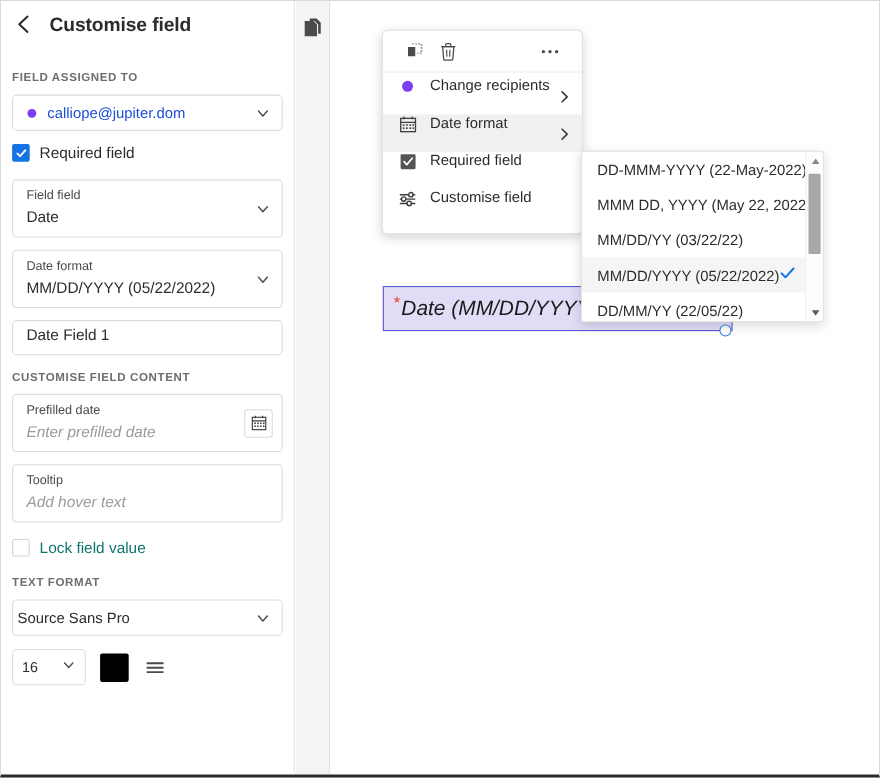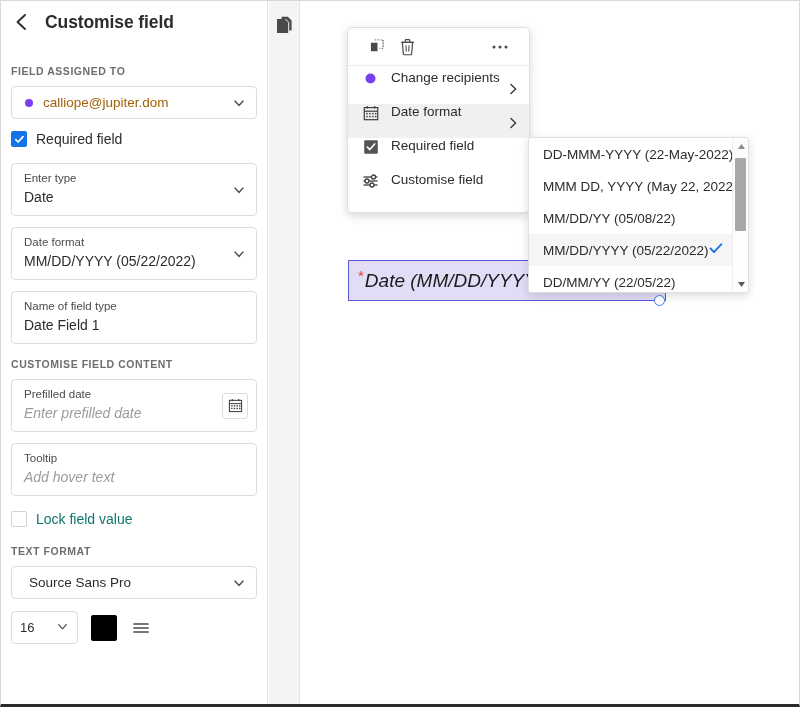--- a/index.html
+++ b/index.html
@@ -98,21 +98,21 @@
   }
   .dot {
     width: 8px; height: 8px;
     border-radius: 50%;
     background: #7a3ff0;
     flex: 0 0 auto;
     margin-left: 3px;
   }
   #assigned-select .txt {
     font-size: 13.5px;
-    color: #a16207;
+    color: #1d4ed8;
   }
 
   
   .cb-row {
     display: flex; align-items: center;
     gap: 9px;
     padding-left: 10px;
     cursor: pointer;
   }
   .cb {
@@ -378,21 +378,21 @@
       <span class="cb">
         <svg width="11" height="11" viewBox="0 0 11 11">
             <path d="M1.8 5.6 L4.2 8 L9 2.6" fill="none" stroke="#fff" stroke-width="1.7" stroke-linecap="round" stroke-linejoin="round"></path>
           </svg>
       </span>
       <span class="lbl">Required field</span>
     </div>
 
     <div class="sb-pad" style="margin-top:16px">
       <div class="box">
-        <div class="box-lbl">Enter type</div>
+        <div class="box-lbl">Field field</div>
         <div class="box-val">Date</div>
         <span class="chev">
           <svg width="14" height="14" viewBox="0 0 14 14">
               <path d="M3 5 L7 9.5 L11 5" fill="none" stroke="#505050" stroke-width="1.4" stroke-linecap="round" stroke-linejoin="round"></path>
             </svg>
         </span>
       </div>
     </div>
 
     <div class="sb-pad" style="margin-top:11px">
@@ -402,21 +402,20 @@
         <span class="chev">
           <svg width="14" height="14" viewBox="0 0 14 14">
               <path d="M3 5 L7 9.5 L11 5" fill="none" stroke="#505050" stroke-width="1.4" stroke-linecap="round" stroke-linejoin="round"></path>
             </svg>
         </span>
       </div>
     </div>
 
     <div class="sb-pad" style="margin-top:11px">
       <div class="box">
-        <div class="box-lbl">Name of field type</div>
         <div class="box-val">Date Field 1</div>
       </div>
     </div>
 
     <div class="section-label" style="margin-top:14px">CUSTOMISE FIELD CONTENT</div>
 
     <div class="sb-pad" style="margin-top:9px">
       <div class="box">
         <div class="box-lbl">Prefilled date</div>
         <div class="box-val placeholder">Enter prefilled date</div>
@@ -447,21 +446,21 @@
     </div>
 
     <div class="cb-row disabled" style="margin-top:15px">
       <span class="cb empty"></span>
       <span class="lbl">Lock field value</span>
     </div>
 
     <div class="section-label" style="margin-top:18px">TEXT FORMAT</div>
 
     <div class="sb-pad" style="margin-top:9px">
-      <div class="box" style="height:33px;display:flex;align-items:center;padding:0 17px;">
+      <div class="box" style="height:33px;display:flex;align-items:center;padding:0 4px;">
         <span style="font-size:13.5px;color:#2c2c2c;">Source Sans Pro</span>
         <span class="chev">
           <svg width="14" height="14" viewBox="0 0 14 14">
               <path d="M3 5 L7 9.5 L11 5" fill="none" stroke="#505050" stroke-width="1.4" stroke-linecap="round" stroke-linejoin="round"></path>
             </svg>
         </span>
       </div>
     </div>
 
     <div class="tf-row" style="margin-top:12px">
@@ -597,21 +596,21 @@
 
   <div id="submenu">
     <div class="sub-list">
       <div class="sub-item">
         <span>DD-MMM-YYYY (22-May-2022)</span>
       </div>
       <div class="sub-item">
         <span>MMM DD, YYYY (May 22, 2022)</span>
       </div>
       <div class="sub-item">
-        <span>MM/DD/YY (05/08/22)</span>
+        <span>MM/DD/YY (03/22/22)</span>
       </div>
       <div class="sub-item sel">
         <span>MM/DD/YYYY (05/22/2022)</span>
         <span class="sub-check">
           <svg width="14" height="12" viewBox="0 0 14 12">
               <path d="M1.5 6 L5 9.6 L12.4 1.6" fill="none" stroke="#1473e6" stroke-width="1.8" stroke-linecap="round" stroke-linejoin="round"></path>
             </svg>
         </span>
       </div>
       <div class="sub-item">

